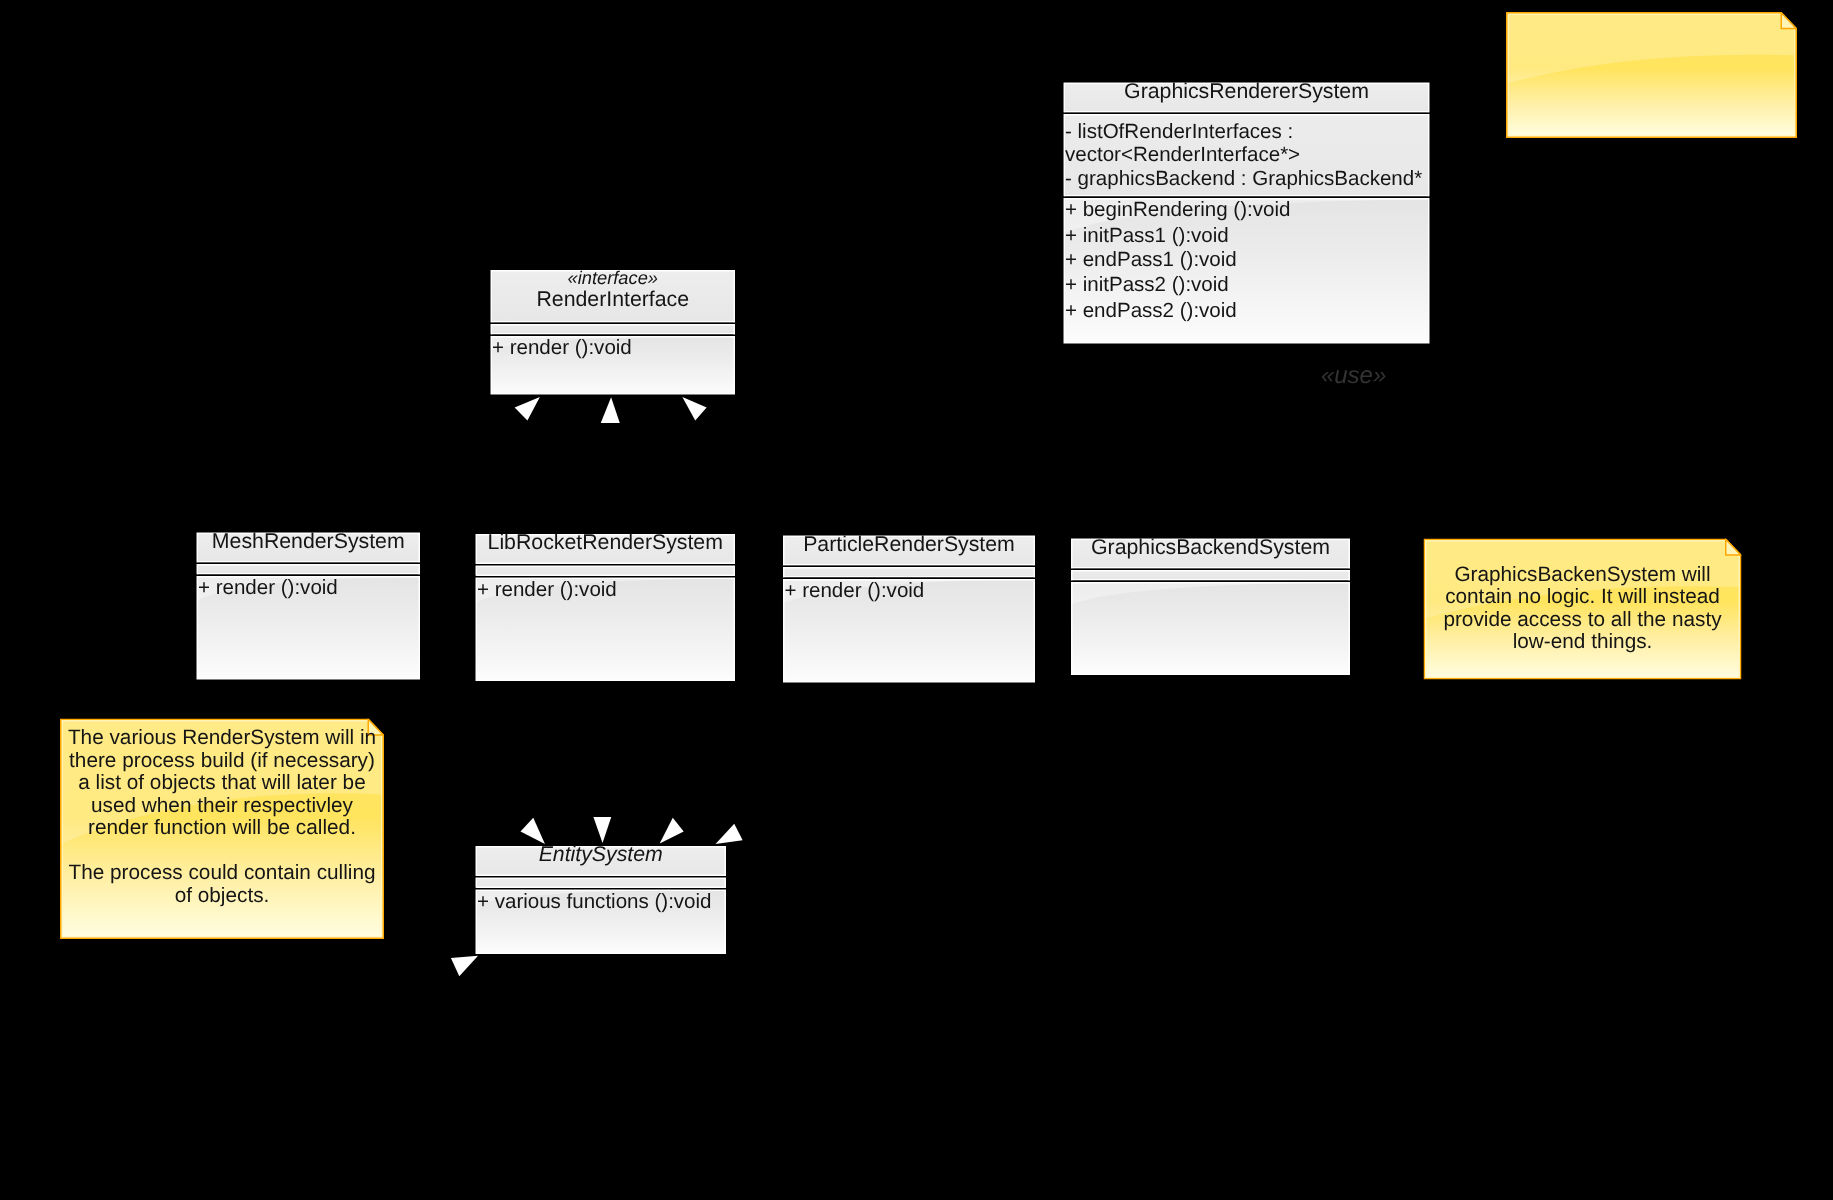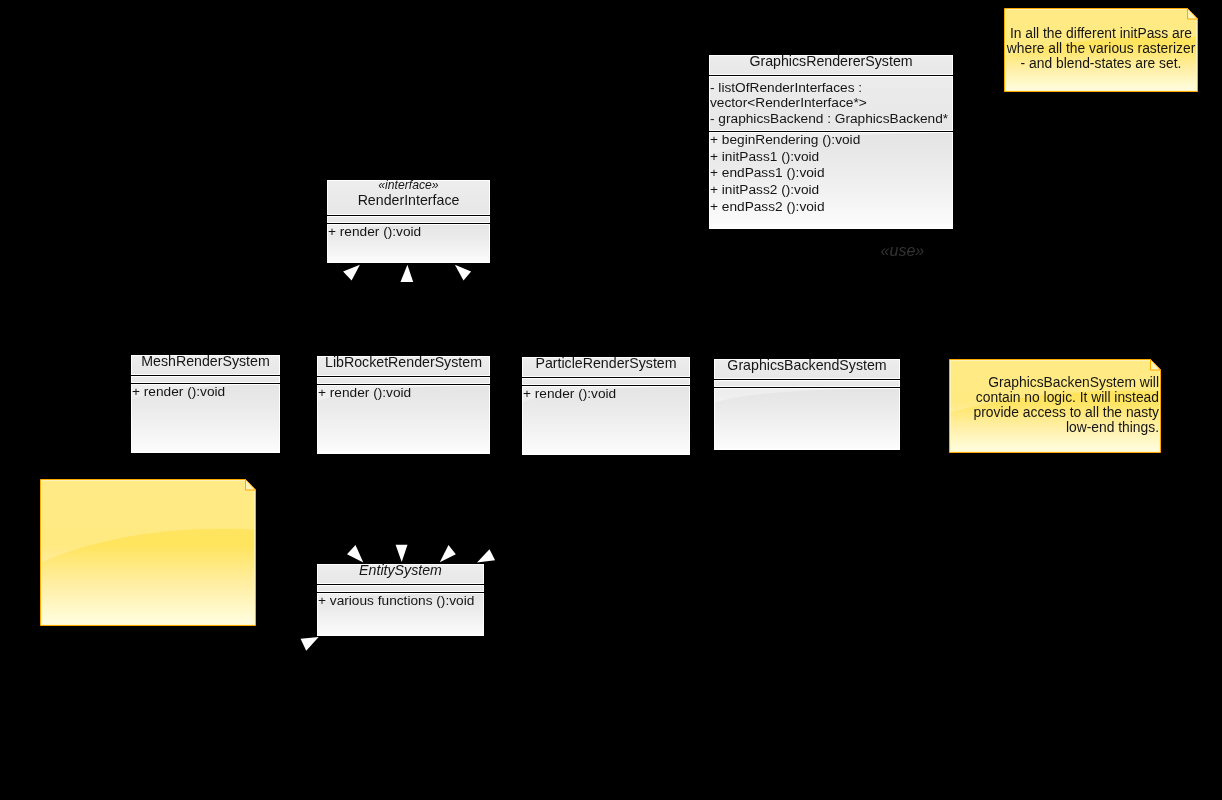--- a/index.html
+++ b/index.html
@@ -315,23 +315,20 @@
           <clipPath id="ngnoteinitpassc">
             <path d="M0.5,0.5 H183.5 L193.5,11 V83.5 H0.5 Z"></path>
           </clipPath>
         </defs>
         <path d="M0.5,0.5 H183.5 L193.5,11 V83.5 H0.5 Z" fill="url(#ngnoteinitpass)"></path>
         <path d="M -2,48.3 Q 81.48,25.2 196,28.979999999999997 L 196,-2 L -2,-2 Z" fill="#ffffff" opacity="0.22" clip-path="url(#ngnoteinitpassc)"></path>
         <path d="M1.5,1.5 H182.9 L192.5,12 V82.5 H1.5 Z" fill="none" stroke="#fff6c0" stroke-width="1" opacity="0.85"></path>
         <path d="M0.5,0.5 H183.5 L193.5,11 V83.5 H0.5 Z" fill="none" stroke="#ffa800" stroke-width="1"></path>
         <path d="M183.5,0.5 L193.5,11 H183.5 Z" fill="#fff4b8" stroke="#ffa800" stroke-width="1"></path>
       </svg>
-      <div class="ntext" style="top: 17.9px;">In all the different initPass are
-where all the various rasterizer
-- and blend-states are set.</div>
     </div>
     <div class="note" style="left: 40px; top: 479px; width: 216px; height: 147px;">
       <svg width="216" height="147" viewBox="0 0 216 147">
         <defs>
           <linearGradient id="ngnoterendersystem" x1="0" y1="0" x2="0" y2="1">
             <stop offset="0%" stop-color="#ffe564"></stop>
             <stop offset="45%" stop-color="#ffe45e"></stop>
             <stop offset="72%" stop-color="#ffefa4"></stop>
             <stop offset="92%" stop-color="#fffad0"></stop>
             <stop offset="100%" stop-color="#fffde2"></stop>
@@ -339,20 +336,28 @@
           <clipPath id="ngnoterendersystemc">
             <path d="M0.5,0.5 H205.5 L215.5,11 V146.5 H0.5 Z"></path>
           </clipPath>
         </defs>
         <path d="M0.5,0.5 H205.5 L215.5,11 V146.5 H0.5 Z" fill="url(#ngnoterendersystem)"></path>
         <path d="M -2,84.52499999999999 Q 90.72,44.1 218,50.714999999999996 L 218,-2 L -2,-2 Z" fill="#ffffff" opacity="0.22" clip-path="url(#ngnoterendersystemc)"></path>
         <path d="M1.5,1.5 H204.9 L214.5,12 V145.5 H1.5 Z" fill="none" stroke="#fff6c0" stroke-width="1" opacity="0.85"></path>
         <path d="M0.5,0.5 H205.5 L215.5,11 V146.5 H0.5 Z" fill="none" stroke="#ffa800" stroke-width="1"></path>
         <path d="M205.5,0.5 L215.5,11 H205.5 Z" fill="#fff4b8" stroke="#ffa800" stroke-width="1"></path>
       </svg>
+      <div class="ntext" style="top: 4.9px;">The various RenderSystem will in
+there process build (if necessary)
+a list of objects that will later be
+used when their respectivley
+render function will be called.
+
+The process could contain culling
+of objects.</div>
     </div>
     <div class="note" style="left: 949px; top: 359px; width: 212px; height: 94px;">
       <svg width="212" height="94" viewBox="0 0 212 94">
         <defs>
           <linearGradient id="ngnotebackend" x1="0" y1="0" x2="0" y2="1">
             <stop offset="0%" stop-color="#ffe564"></stop>
             <stop offset="45%" stop-color="#ffe45e"></stop>
             <stop offset="72%" stop-color="#ffefa4"></stop>
             <stop offset="92%" stop-color="#fffad0"></stop>
             <stop offset="100%" stop-color="#fffde2"></stop>
@@ -360,21 +365,21 @@
           <clipPath id="ngnotebackendc">
             <path d="M0.5,0.5 H201.5 L211.5,11 V93.5 H0.5 Z"></path>
           </clipPath>
         </defs>
         <path d="M0.5,0.5 H201.5 L211.5,11 V93.5 H0.5 Z" fill="url(#ngnotebackend)"></path>
         <path d="M -2,54.05 Q 89.03999999999999,28.2 214,32.43 L 214,-2 L -2,-2 Z" fill="#ffffff" opacity="0.22" clip-path="url(#ngnotebackendc)"></path>
         <path d="M1.5,1.5 H200.9 L210.5,12 V92.5 H1.5 Z" fill="none" stroke="#fff6c0" stroke-width="1" opacity="0.85"></path>
         <path d="M0.5,0.5 H201.5 L211.5,11 V93.5 H0.5 Z" fill="none" stroke="#ffa800" stroke-width="1"></path>
         <path d="M201.5,0.5 L211.5,11 H201.5 Z" fill="#fff4b8" stroke="#ffa800" stroke-width="1"></path>
       </svg>
-      <div class="ntext" style="top: 15.8px; text-align: right;">GraphicsBackenSystem will
+      <div class="ntext" style="top: 15.8px;">GraphicsBackenSystem will
 contain no logic. It will instead
 provide access to all the nasty
 low-end things.</div>
     </div>
     <div class="label" style="left: 880.6px; top: 242.2px;">«use»</div>
     <svg class="links" viewBox="0 0 1222 800">
       <polygon points="359.9,264.7 343.1,271.6 351.6,280.4" fill="#ffffff" shape-rendering="geometricPrecision"></polygon>
       <polygon points="407.4,264.8 400.5,282.0 413.2,282.0" fill="#ffffff" shape-rendering="geometricPrecision"></polygon>
       <polygon points="454.9,264.7 471.1,271.6 463.5,280.4" fill="#ffffff" shape-rendering="geometricPrecision"></polygon>
       <polygon points="363.3,562.6 355.5,545.1 347.0,554.3" fill="#ffffff" shape-rendering="geometricPrecision"></polygon>

